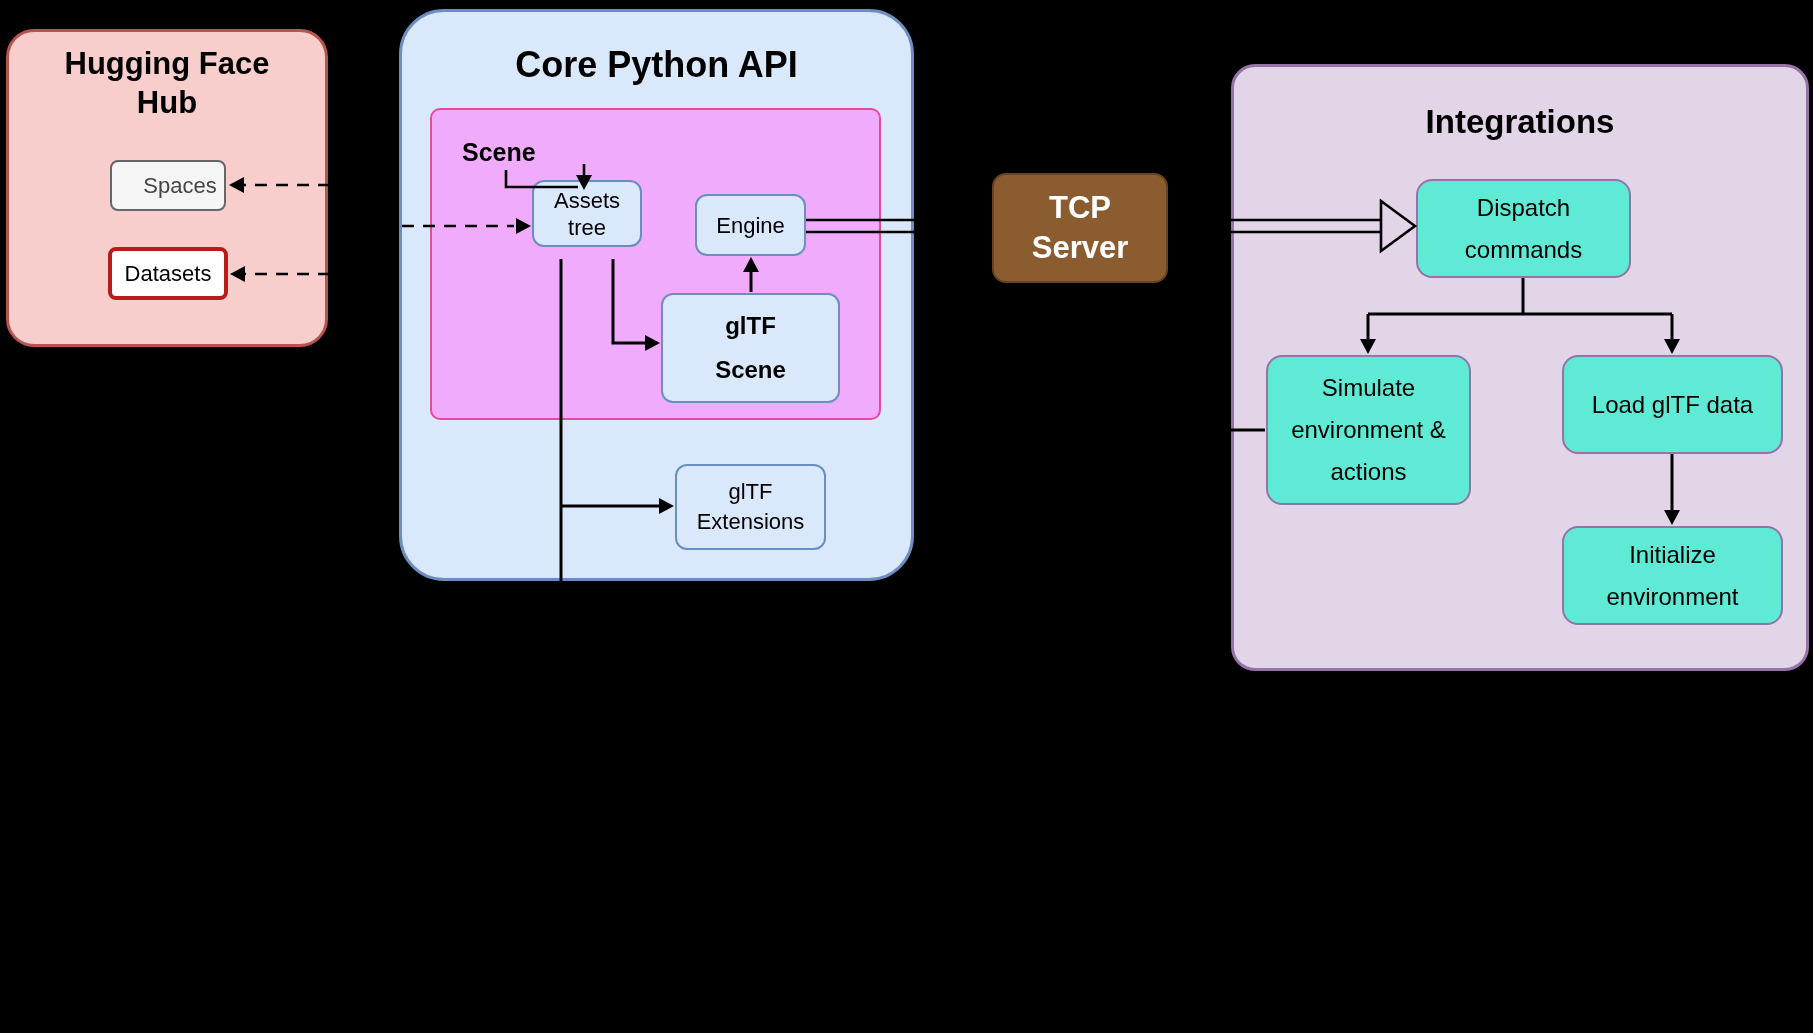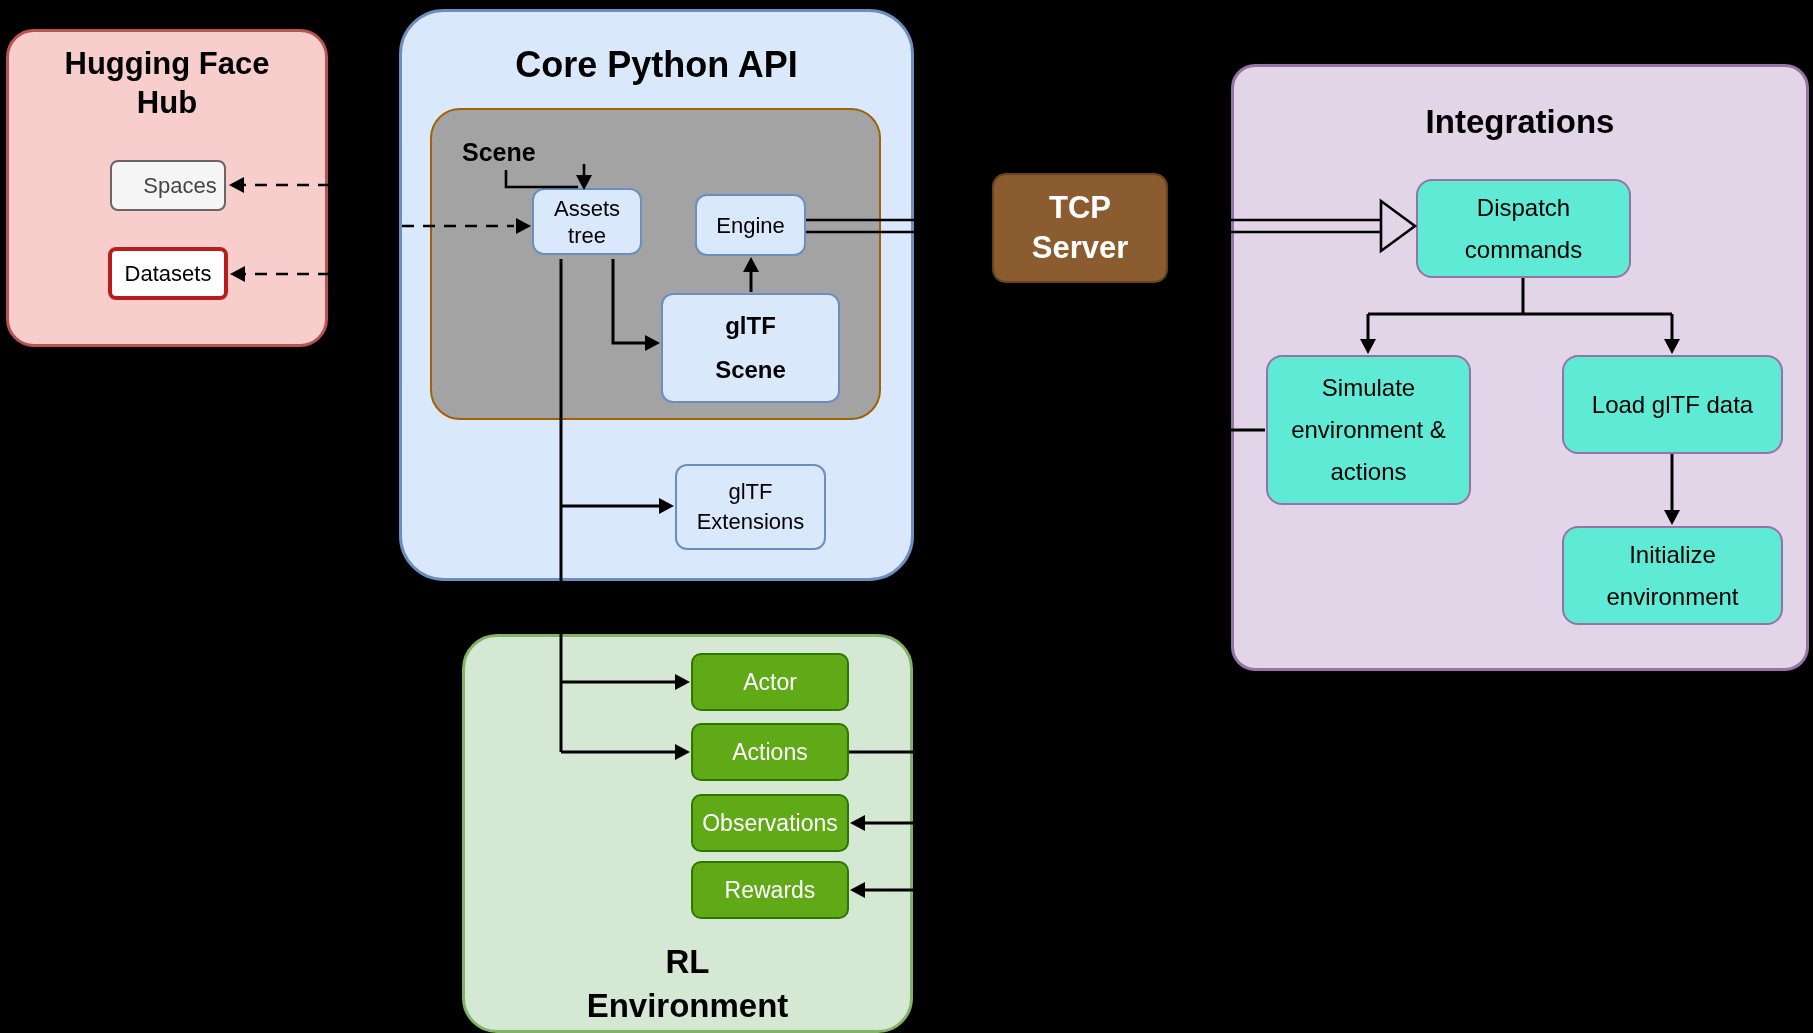--- a/index.html
+++ b/index.html
@@ -3,21 +3,21 @@
 <meta charset="utf-8">
 <style>
   html,body{margin:0;padding:0;background:#000;}
   .stage{
     position:relative;width:1813px;height:1033px;background:#000000;
     font-family:"Liberation Sans",sans-serif;overflow:hidden;color:#000;
   }
   .group{position:absolute;box-sizing:border-box;}
   .pink-group{background:#F8CECC;border:3px solid #B85450;border-radius:28px;}
   .blue-group{background:#DAE8FC;border:3px solid #6C8EBF;border-radius:45px;}
-  .scene-container{position:absolute;box-sizing:border-box;background:#a3a3a3;border:2px solid #a16207;border-radius:30px;}
+  .scene-container{position:absolute;box-sizing:border-box;background:#f0abfc;border:2px solid #ec4899;border-radius:10px;}
   .purple-group{background:#E1D5E7;border:3px solid #9673A6;border-radius:35px;}
   .green-group{background:#D5E8D4;border:3px solid #82B366;border-radius:35px;}
   .group-title{position:absolute;left:0;right:0;text-align:center;font-weight:bold;white-space:pre-line;}
   .node{
     position:absolute;box-sizing:border-box;display:flex;align-items:center;justify-content:center;
     text-align:center;
   }
   .node span{white-space:pre-line;text-align:center;display:block;width:100%;}
   .gray-node{background:#F5F5F5;border:2px solid #666666;border-radius:8px;color:#454545;font-size:22px;}
   .white-node{background:#FFFFFF;border:4px solid #b91c1c;border-radius:8px;color:#000;font-size:22px;}
@@ -47,21 +47,21 @@
     </div>
     <div class="node white-node" style="left:99px;top:215px;width:120px;height:53px;">
       <span>Datasets</span>
     </div>
   </div>
 
   <div class="group blue-group" style="left:399px;top:9px;width:515px;height:572px;">
     <div class="group-title" style="top:32px;font-size:36px;">Core Python API</div>
     <div class="scene-container" style="left:28px;top:96px;width:451px;height:312px;">
       <div class="scene-label" style="left:30px;top:28px;">Scene</div>
-      <div class="node blue-node" style="left:100px;top:78px;width:110px;height:67px;">
+      <div class="node blue-node" style="left:100px;top:70px;width:110px;height:67px;">
         <span>Assets
 tree</span>
       </div>
       <div class="node blue-node" style="left:263px;top:84px;width:111px;height:62px;">
         <span>Engine</span>
       </div>
       <div class="node blue-node bold" style="left:229px;top:183px;width:179px;height:110px;font-size:24px;line-height:44px;">
         <span>glTF
 Scene</span>
       </div>
@@ -90,36 +90,20 @@
     </div>
     <div class="node purple-node" style="left:328px;top:288px;width:221px;height:99px;">
       <span>Load glTF data</span>
     </div>
     <div class="node purple-node" style="left:328px;top:459px;width:221px;height:99px;">
       <span>Initialize
 environment</span>
     </div>
   </div>
 
-  <div class="group green-group" style="left:462px;top:634px;width:451px;height:399px;">
-    <div class="node green-node" style="left:226px;top:16px;width:158px;height:58px;">
-      <span>Actor</span>
-    </div>
-    <div class="node green-node" style="left:226px;top:86px;width:158px;height:58px;">
-      <span>Actions</span>
-    </div>
-    <div class="node green-node" style="left:226px;top:157px;width:158px;height:58px;">
-      <span>Observations</span>
-    </div>
-    <div class="node green-node" style="left:226px;top:224px;width:158px;height:58px;">
-      <span>Rewards</span>
-    </div>
-    <div class="group-title" style="top:303px;font-size:33px;line-height:44px;">RL
-Environment</div>
-  </div>
 
   <svg class="connectors" width="1813" height="1033" viewBox="0 0 1813 1033">
 
     <g>
       <path class="dash" d="M330,185 L244,185"></path>
       <polygon class="ah" points="229,185 244,177 244,193"></polygon>
     </g>
     <g>
       <path class="dash" d="M330,274 L245,274"></path>
       <polygon class="ah" points="230,274 245,266 245,282"></polygon>

